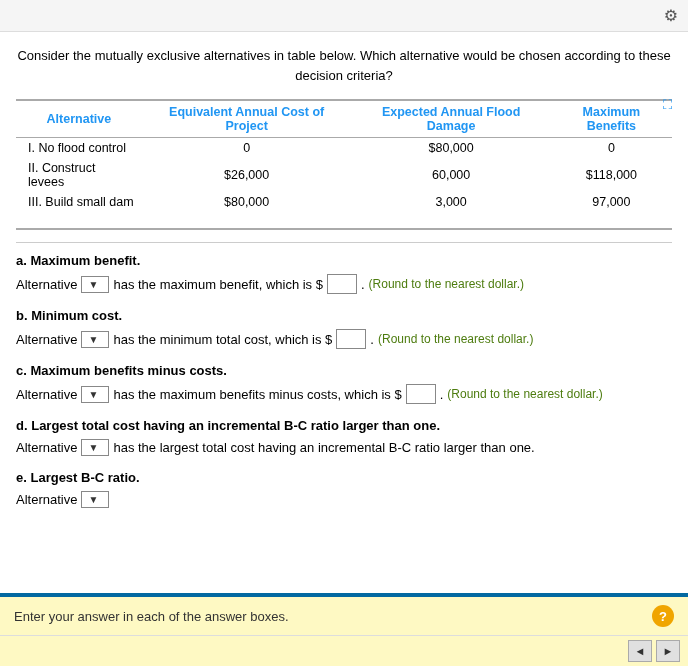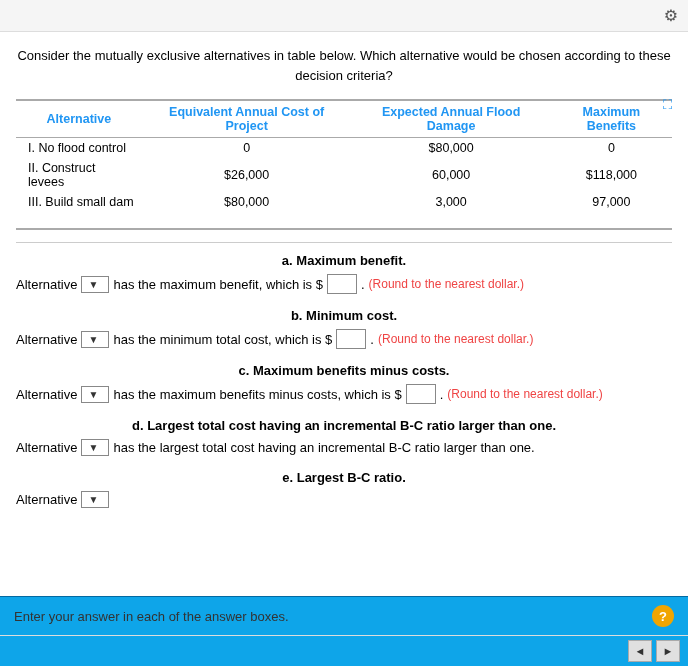--- a/index.html
+++ b/index.html
@@ -82,21 +82,20 @@
       padding-left: 12px;
     }
 
     table tbody tr:last-child td {
       border-bottom: 2px solid #aaa;
       padding-bottom: 19px;
     }
 
     .section {
       margin-bottom: 14px;
-      text-align: center;
     }
 
     .section-label {
       font-size: 13px;
       font-weight: bold;
       margin-bottom: 6px;
     }
 
     .section-label span.letter {
       font-weight: bold;
@@ -130,37 +129,37 @@
 
     .text-input {
       display: inline-block;
       border: 1px solid #888;
       width: 30px;
       height: 20px;
       vertical-align: middle;
     }
 
     .round-note {
-      color: #ef4444;
+      color: #4d7c0f;
       font-size: 12px;
     }
 
     .divider {
       border: none;
       border-top: 1px solid #ccc;
       margin: 10px 0;
     }
 
     .bottom-bar {
       position: absolute;
       bottom: 0;
       left: 0;
       right: 0;
-      background: #0ea5e9;
-      border-top: 1px solid #0369a1;
+      background: #fef9c3;
+      border-top: 4px solid #0369a1;
     }
 
     .enter-answer-bar {
       display: flex;
       align-items: center;
       justify-content: space-between;
       padding: 8px 14px;
       font-size: 13px;
       color: #333;
       border-bottom: 1px solid #ddd;

